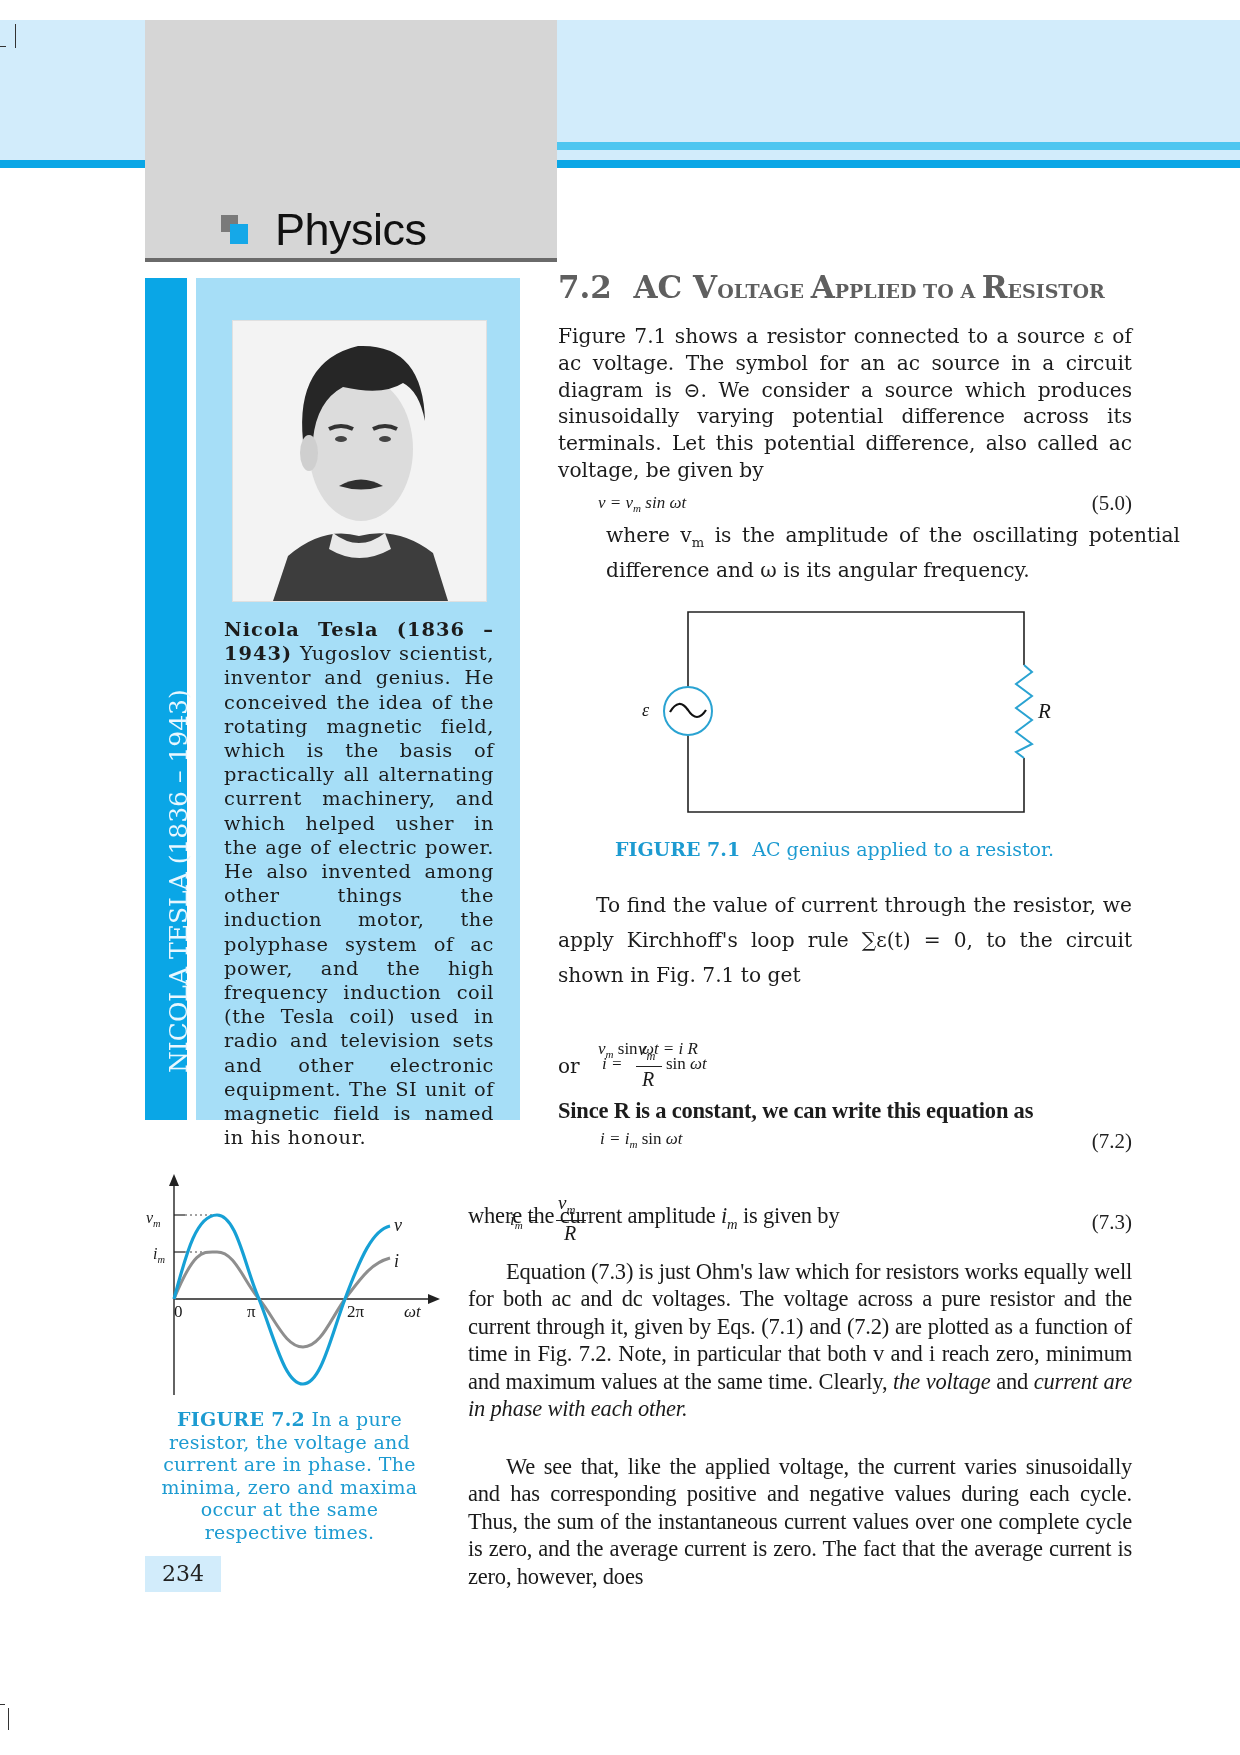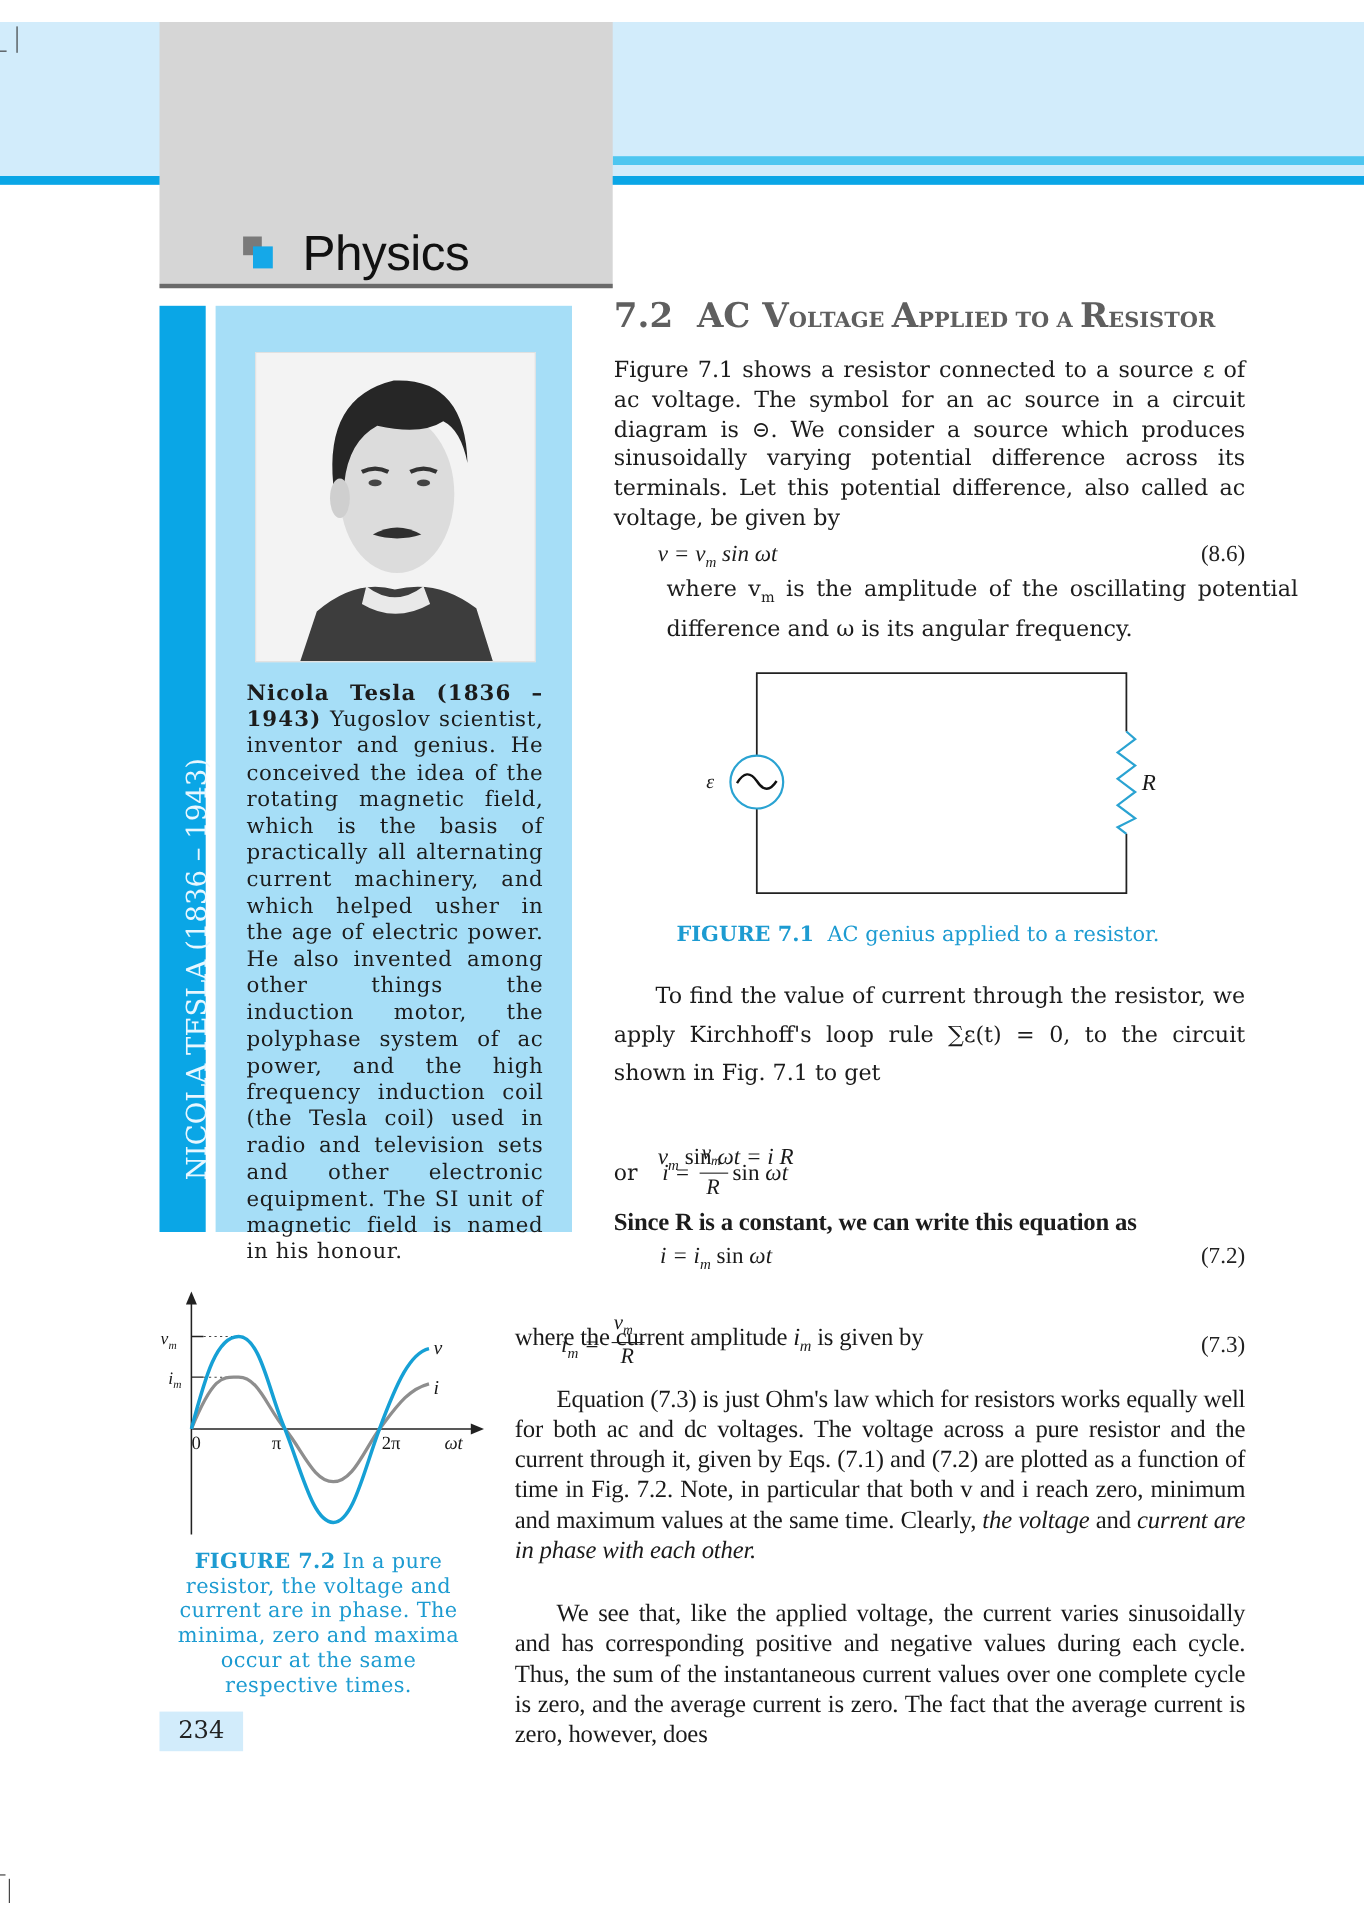--- a/index.html
+++ b/index.html
@@ -18,21 +18,21 @@
   .side-strip{left:145px;top:278px;width:42px;height:842px;background:#0aa6e6;}
   .side-vert{left:166px;top:1120px;transform-origin:0 0;transform:rotate(-90deg);white-space:nowrap;color:#e8f7ff;font-family:"DejaVu Serif",serif;font-size:25px;line-height:1;padding-left:35px;margin-top:-12px;}
   .side-box{left:196px;top:278px;width:324px;height:842px;background:#a6def7;}
   .photo{left:232px;top:320px;width:253px;height:280px;background:#f2f2f2;border:1px solid #e0e0e0;overflow:hidden;}
   .bio{left:224px;top:618px;width:270px;font-size:19.4px;line-height:24.2px;text-align:justify;color:#1c1c1c;letter-spacing:0.6px;}
   .bio b{font-weight:bold;letter-spacing:1px;}
   
   .heading{left:558px;top:272px;font-size:31px;color:#5f5f5f;font-weight:bold;white-space:nowrap;line-height:1;}
   .heading .sc{font-size:19px;}
   .para{left:558px;width:574px;font-size:20.2px;line-height:26.8px;text-align:justify;color:#1c1c1c;}
-  .eq{font-family:"Liberation Serif",serif;font-style:italic;font-size:21px;white-space:nowrap;}
+  .eq{font-family:"Liberation Serif",serif;font-style:italic;font-size:17px;white-space:nowrap;}
   .eq .up{font-style:normal;}
   .eqnum{position:absolute;right:0;font-family:"Liberation Serif",serif;font-size:21px;color:#222;}
   .cap{color:#1d9bd1;font-size:19px;}
   .cap b{font-weight:bold;}
   .narrow{font-family:"Liberation Serif",serif;font-size:22.5px;line-height:27.4px;letter-spacing:-0.2px;}
   .page-num{left:145px;top:1556px;width:76px;height:36px;background:#d2ecfb;font-size:22px;line-height:36px;text-align:center;color:#222;}
   sub{font-size:65%;}
 </style>
 </head>
 <body>
@@ -75,21 +75,21 @@
 
 <div class="abs heading">
   <span>7.2</span>&nbsp;
   <span>AC </span><span>V</span><span class="sc">OLTAGE </span><span>A</span><span class="sc">PPLIED TO A </span><span>R</span><span class="sc">ESISTOR</span>
 </div>
 
 <div class="abs para" style="top:323px;">Figure 7.1 shows a resistor connected to a source ε of ac voltage. The symbol for an ac source in a circuit diagram is ⊝. We consider a source which produces sinusoidally varying potential difference across its terminals. Let this potential difference, also called ac voltage, be given by</div>
 
 <div class="abs para" style="top:490px;height:28px;">
   <span class="eq" style="position:absolute;left:40px;"><span>v = v</span><sub>m</sub><span> sin ωt</span></span>
-  <span class="eqnum">(8.6)</span>
+  <span class="eqnum">(5.0)</span>
 </div>
 
 <div class="abs para" style="top:522px;margin-left:48px;"><span>where v</span><sub>m</sub><span> is the amplitude of the oscillating potential difference and ω is its angular frequency.</span></div>
 
 <svg class="abs" style="left:600px;top:600px;" width="480" height="240" viewBox="600 600 480 240">
   <path d="M688 687 L688 612 L1024 612 L1024 665" stroke="#222" stroke-width="1.6" fill="none"></path>
   <path d="M688 735 L688 812 L1024 812 L1024 758" stroke="#222" stroke-width="1.6" fill="none"></path>
   <circle cx="688" cy="711" r="24" stroke="#2aa3d2" stroke-width="2" fill="#fff"></circle>
   <path d="M670 712 Q679 697 688 710 Q697 724 706 710" stroke="#111" stroke-width="2.2" fill="none"></path>
   <path d="M1024 665 L1032 672 L1016 684 L1032 696 L1016 708 L1032 720 L1016 732 L1032 744 L1016 752 L1024 758" stroke="#2aa3d2" stroke-width="2" fill="none"></path>

